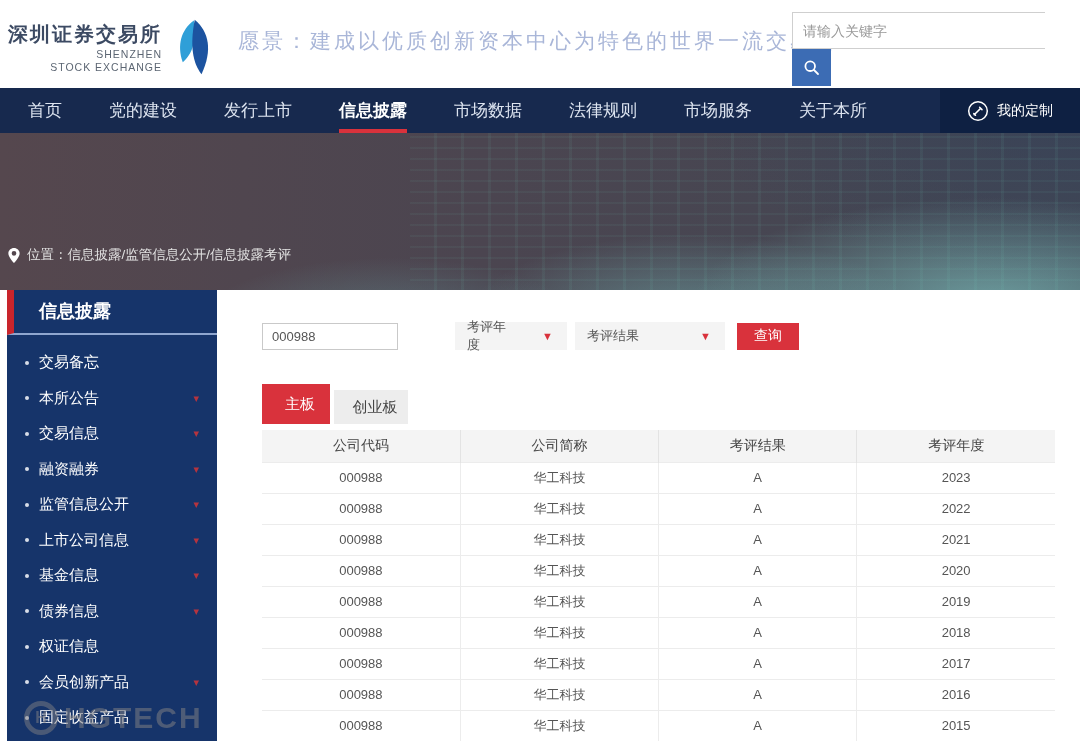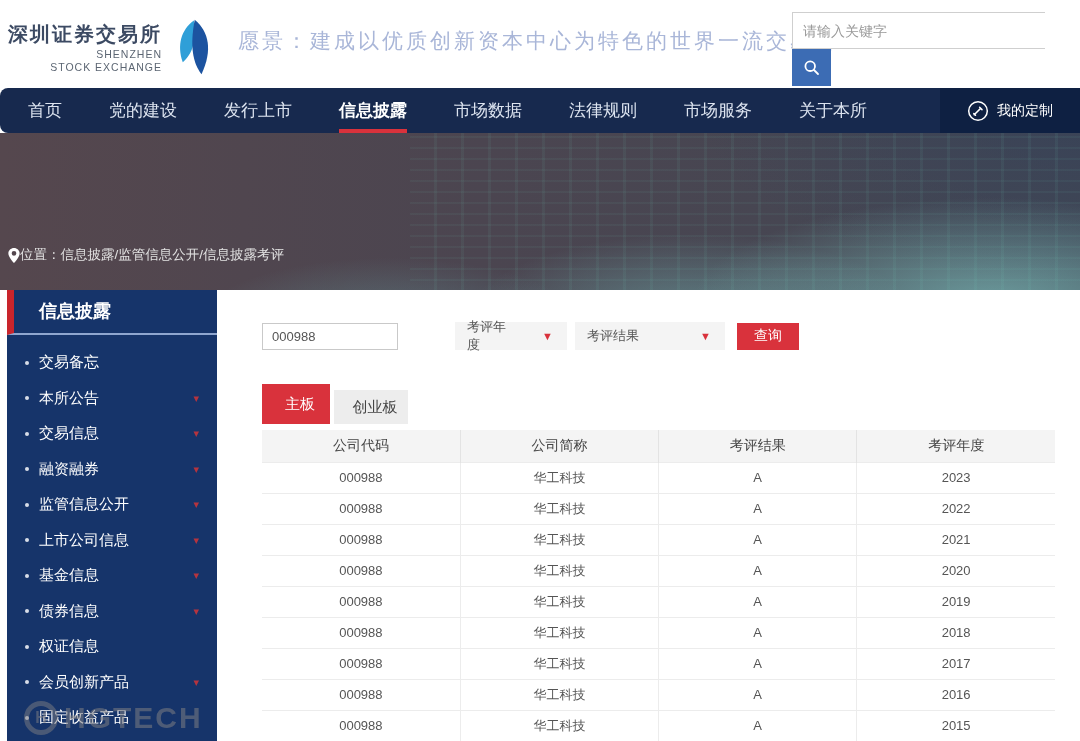--- a/index.html
+++ b/index.html
@@ -16,21 +16,21 @@
   .slogan { margin-left:22px; margin-top:-6px; font-family:"DejaVu Serif","Liberation Serif",serif;
     font-size:21px; letter-spacing:3px; color:#a9b6d8; font-weight:500; }
   .search-box { position:absolute; right:35px; top:12px; display:flex;flex-direction:column; }
   .search-input { width:253px; height:37px; border:1px solid #cfcfcf; border-right:none;
     padding:0 10px; font-size:14px; color:#333; outline:none; }
   .search-input::placeholder { color:#999; }
   .search-btn { width:39px; height:37px; background:#3c6cb4; border:none; cursor:pointer;
     display:flex; align-items:center; justify-content:center; }
 
   
-  .navbar { height:45px; background:#17294e; display:flex; align-items:stretch;border-radius:8px; }
+  .navbar { height:45px; background:#17294e; display:flex; align-items:stretch; }
   .nav-items { display:flex; align-items:stretch; padding-left:28px; }
   .nav-item { position:relative; display:flex; align-items:center; margin-right:47px;
     color:#dde4f0; font-size:17px; cursor:pointer; white-space:nowrap; }
   .nav-item.active { color:#fff; font-weight:bold; }
   .nav-item.active::after { content:""; position:absolute; left:0; right:0; bottom:0;
     height:4px; background:#d9323c; }
   .custom-area { margin-left:auto; width:140px; background:#0e2042; display:flex;
     align-items:center; justify-content:center; gap:8px; color:#fff; font-size:14px; cursor:pointer; }
 
   
@@ -43,21 +43,21 @@
       radial-gradient(ellipse 600px 240px at 105% -10%, rgba(55,66,88,.85), rgba(55,66,88,0) 72%),
       linear-gradient(90deg,#55474e 0%,#4b4550 45%,#424754 100%); }
   .hero::after { content:""; position:absolute; right:0; top:0; width:62%; height:100%;
     background-image:
       repeating-linear-gradient(90deg, transparent 0 24px, rgba(120,235,205,.06) 24px 27px),
       repeating-linear-gradient(0deg, transparent 0 9px, rgba(120,235,205,.05) 9px 11px);
     pointer-events:none; }
   .hero-title { position:absolute; left:8px; top:24px; color:#fff; font-size:40px;
     font-weight:400; letter-spacing:1px; }
   .hero-crumb { position:absolute; left:8px; top:246px; top:113px; display:flex;
-    align-items:center; color:#e3e3e3; font-size:13.5px; }
+    align-items:center; gap:7px; color:#e3e3e3; font-size:13.5px; }
 
   
   .content { position:relative; height:451px; background:#fff; }
   .sidebar { position:absolute; left:7px; top:0; width:210px; height:100%;
     background:#16346a; }
   .side-head { height:45px; line-height:43px; background:#16346a; border-left:7px solid #c9252c;
     border-bottom:2px solid #8fa6cf; padding-left:25px; color:#fff; font-size:18px; font-weight:bold; }
   .side-list { padding-top:10px; }
   .side-item { position:relative; height:35.5px; display:flex; align-items:center;
     padding:0 18px 0 18px; color:#fff; font-size:15px; cursor:pointer; }

